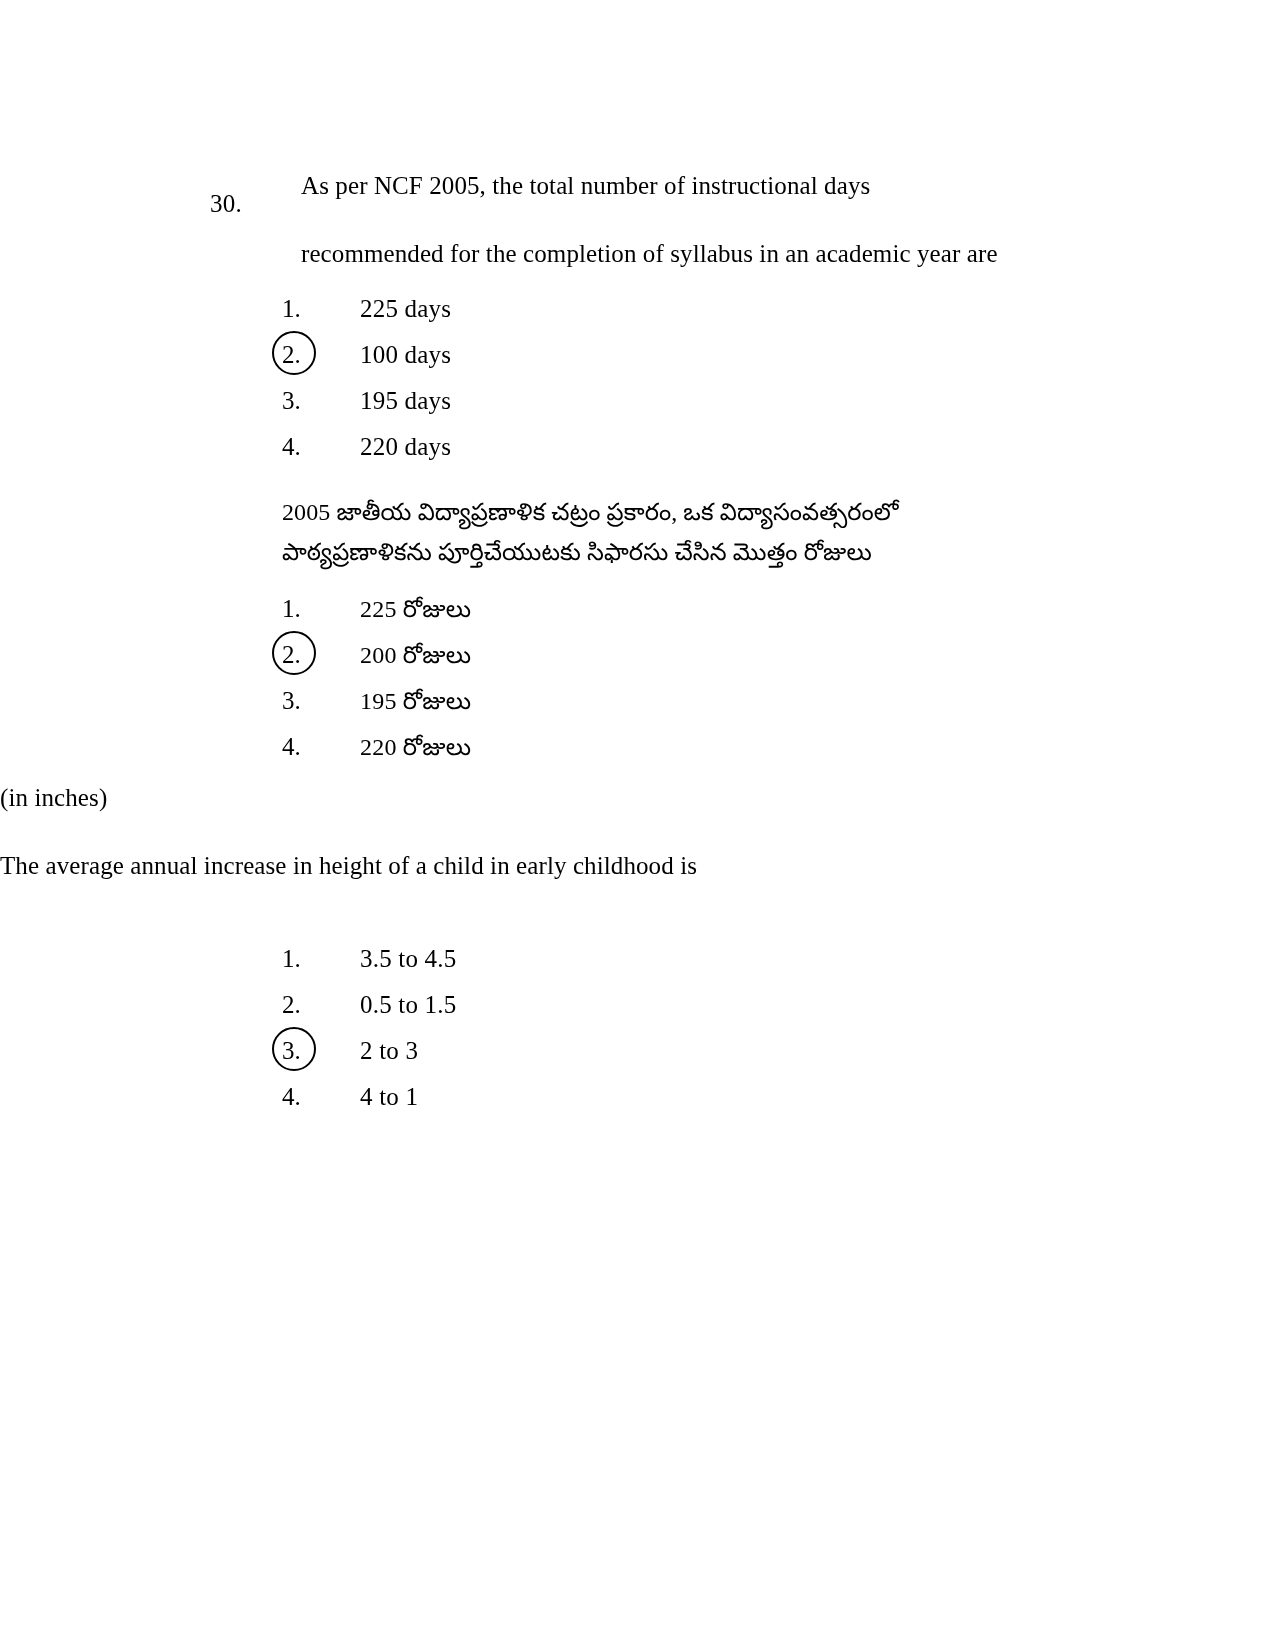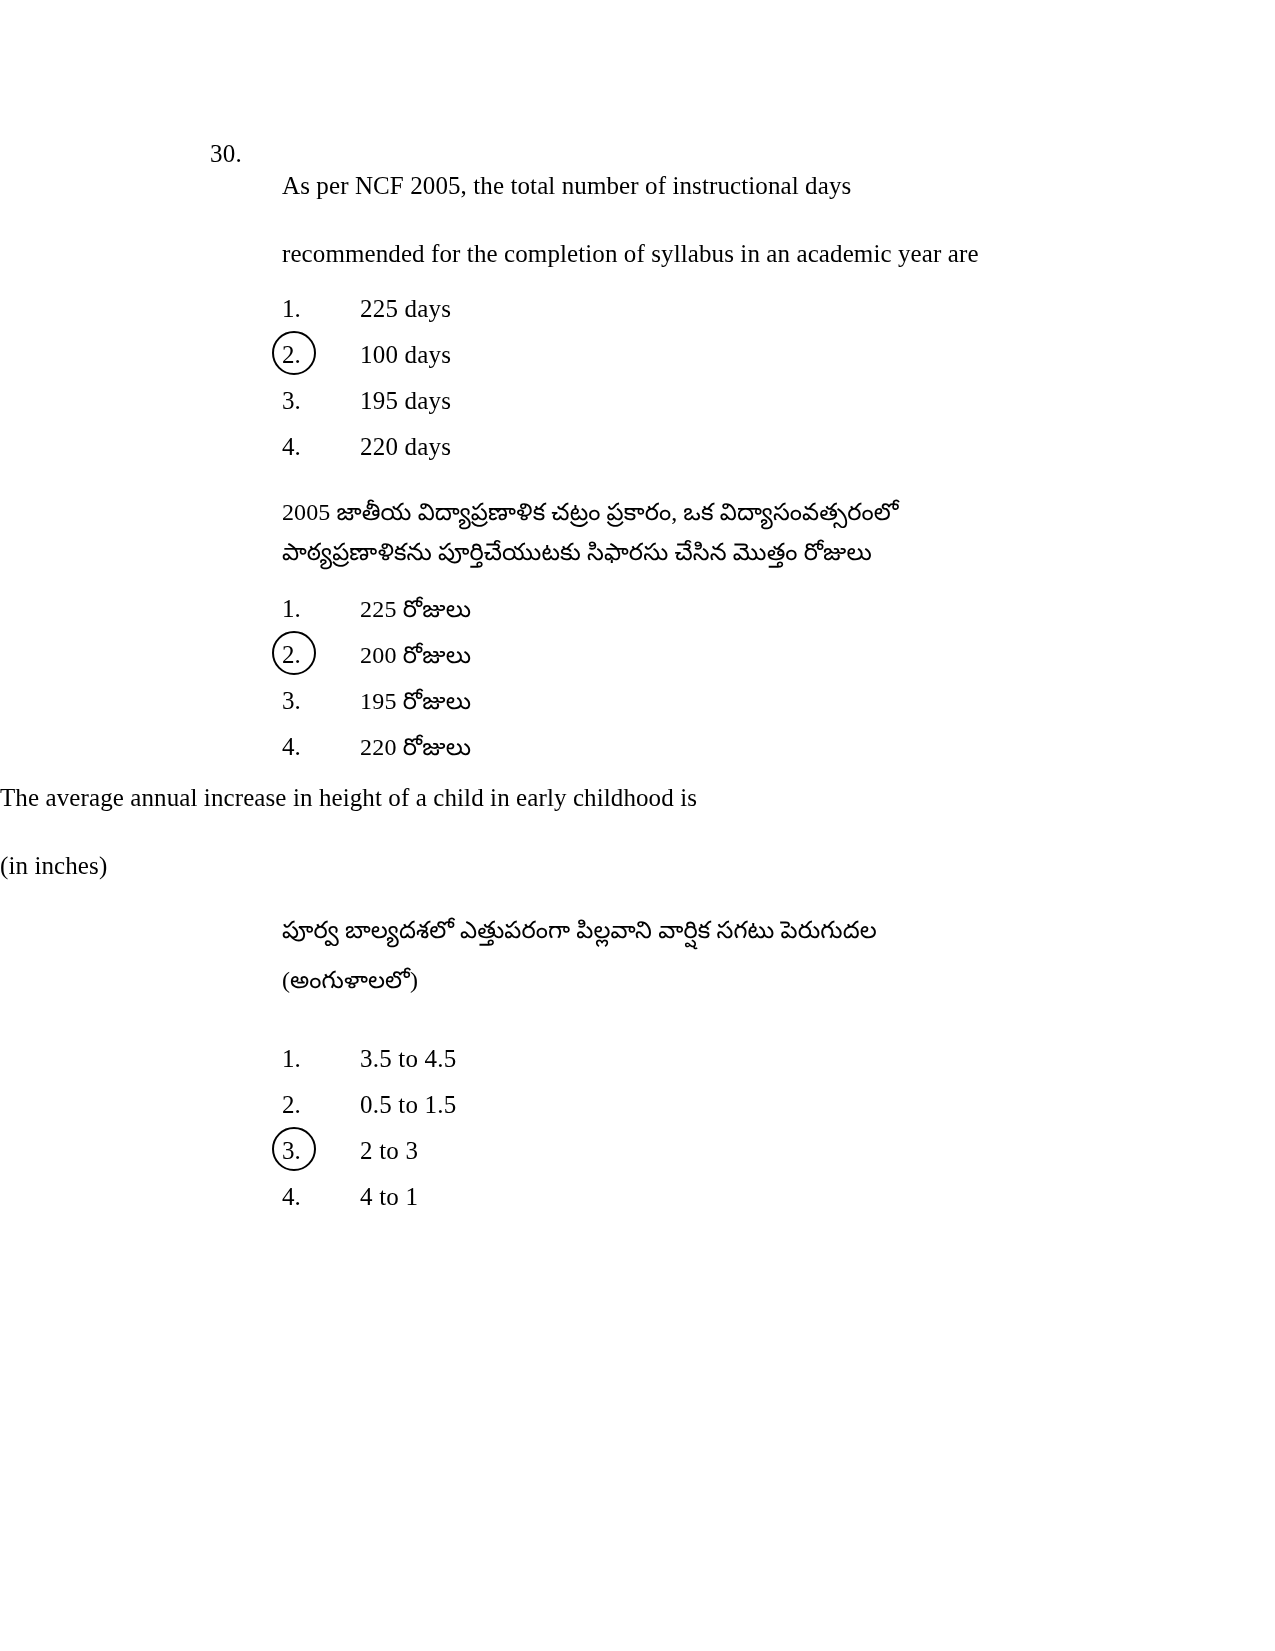--- a/index.html
+++ b/index.html
@@ -25,21 +25,22 @@
   .question-block {
     position: absolute;
     left: 0;
     width: 1275px;
   }
   #question-30 { top: 136px; }
   #question-31 { top: 748px; }
 
   .q-head {
     display: flex;
-    align-items: flex-start;
+    align-items: center;
+    gap: 19px;
   }
   .q-number {
     width: 72px;
     flex: 0 0 72px;
     text-align: left;
     padding-left: 210px;
     box-sizing: content-box;
     font-size: 25px;
     line-height: 36px;
     letter-spacing: 0.2px;
@@ -190,31 +191,27 @@
         <div class="opt-label telugu">220 రోజులు</div>
       </div>
     </div>
 
   </div>
 
   <div class="question-block" id="question-31">
 
     <div class="q-head">
       <div class="q-text">
+        <span class="line">(in inches)</span>
         <span class="line">The average annual increase in height of a child in early childhood is</span>
-        <span class="line">(in inches)</span>
       </div>
     </div>
 
     <div class="gap-med"></div>
 
-    <div class="telugu-para spaced">
-      <span class="line">పూర్వ బాల్యదశలో ఎత్తుపరంగా పిల్లవాని వార్షిక సగటు పెరుగుదల</span>
-      <span class="line">(అంగుళాలలో)</span>
-    </div>
 
     <div class="gap-med"></div>
 
     <div class="options">
       <div class="option-row">
         <div class="opt-marker">
           <span class="num">1.</span>
         </div>
         <div class="opt-label">3.5 to 4.5</div>
       </div>

